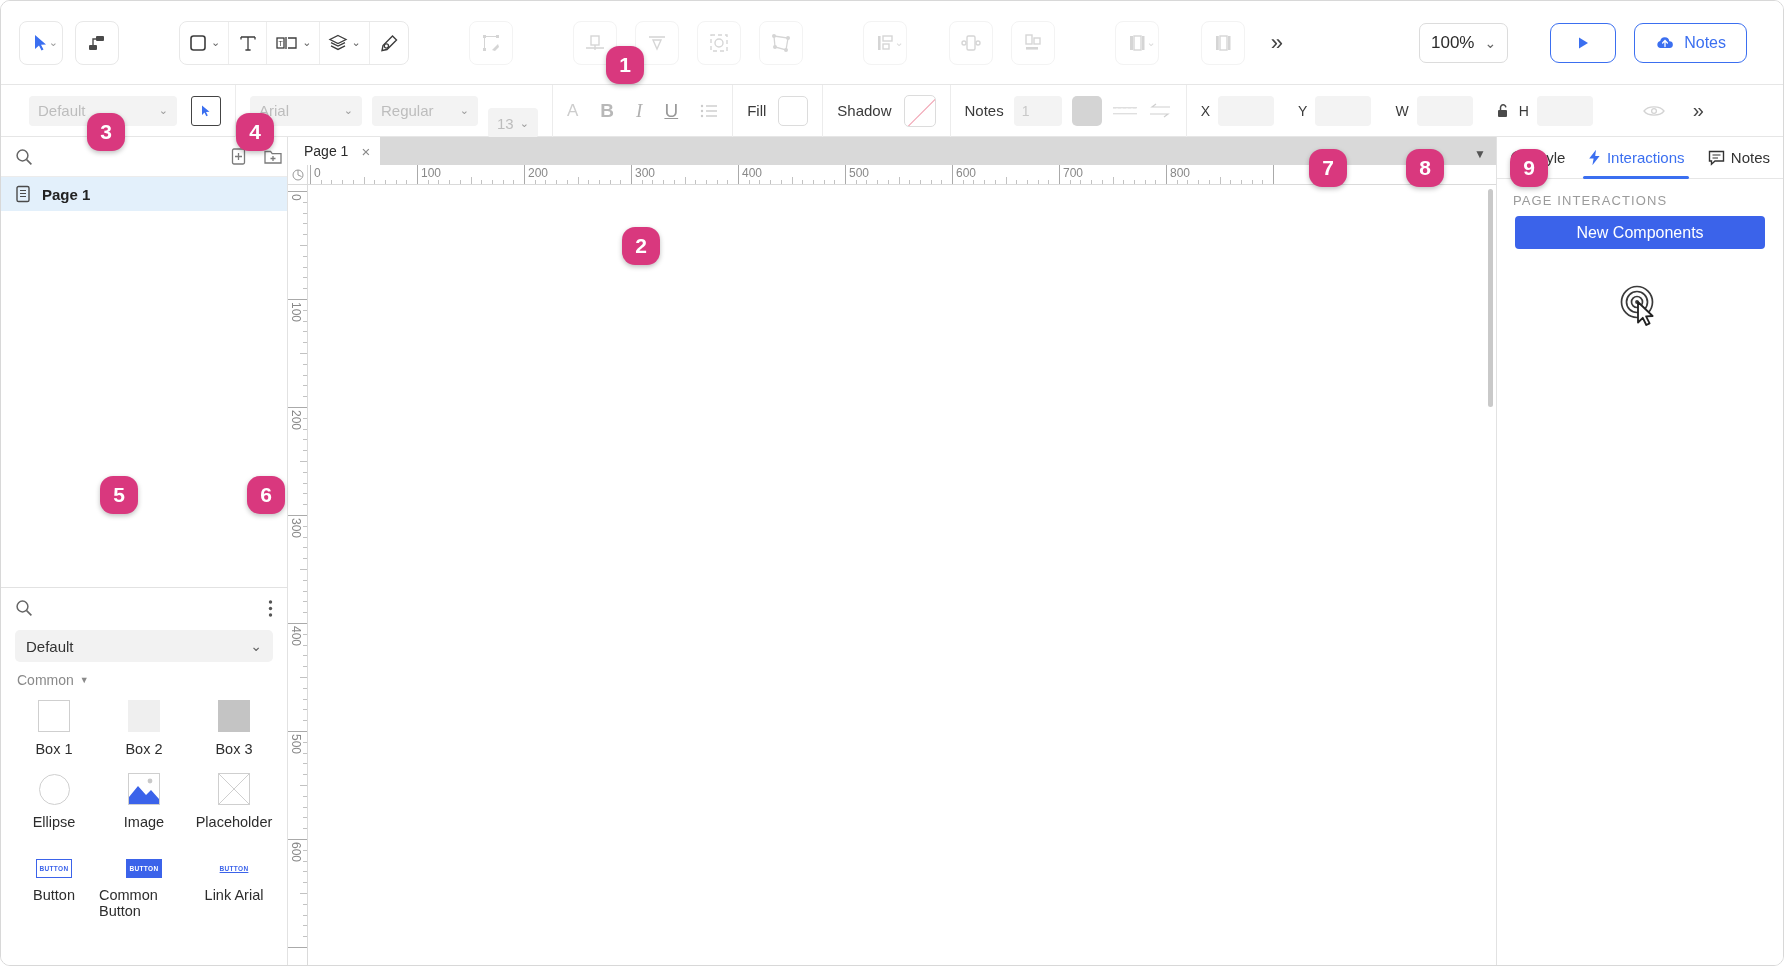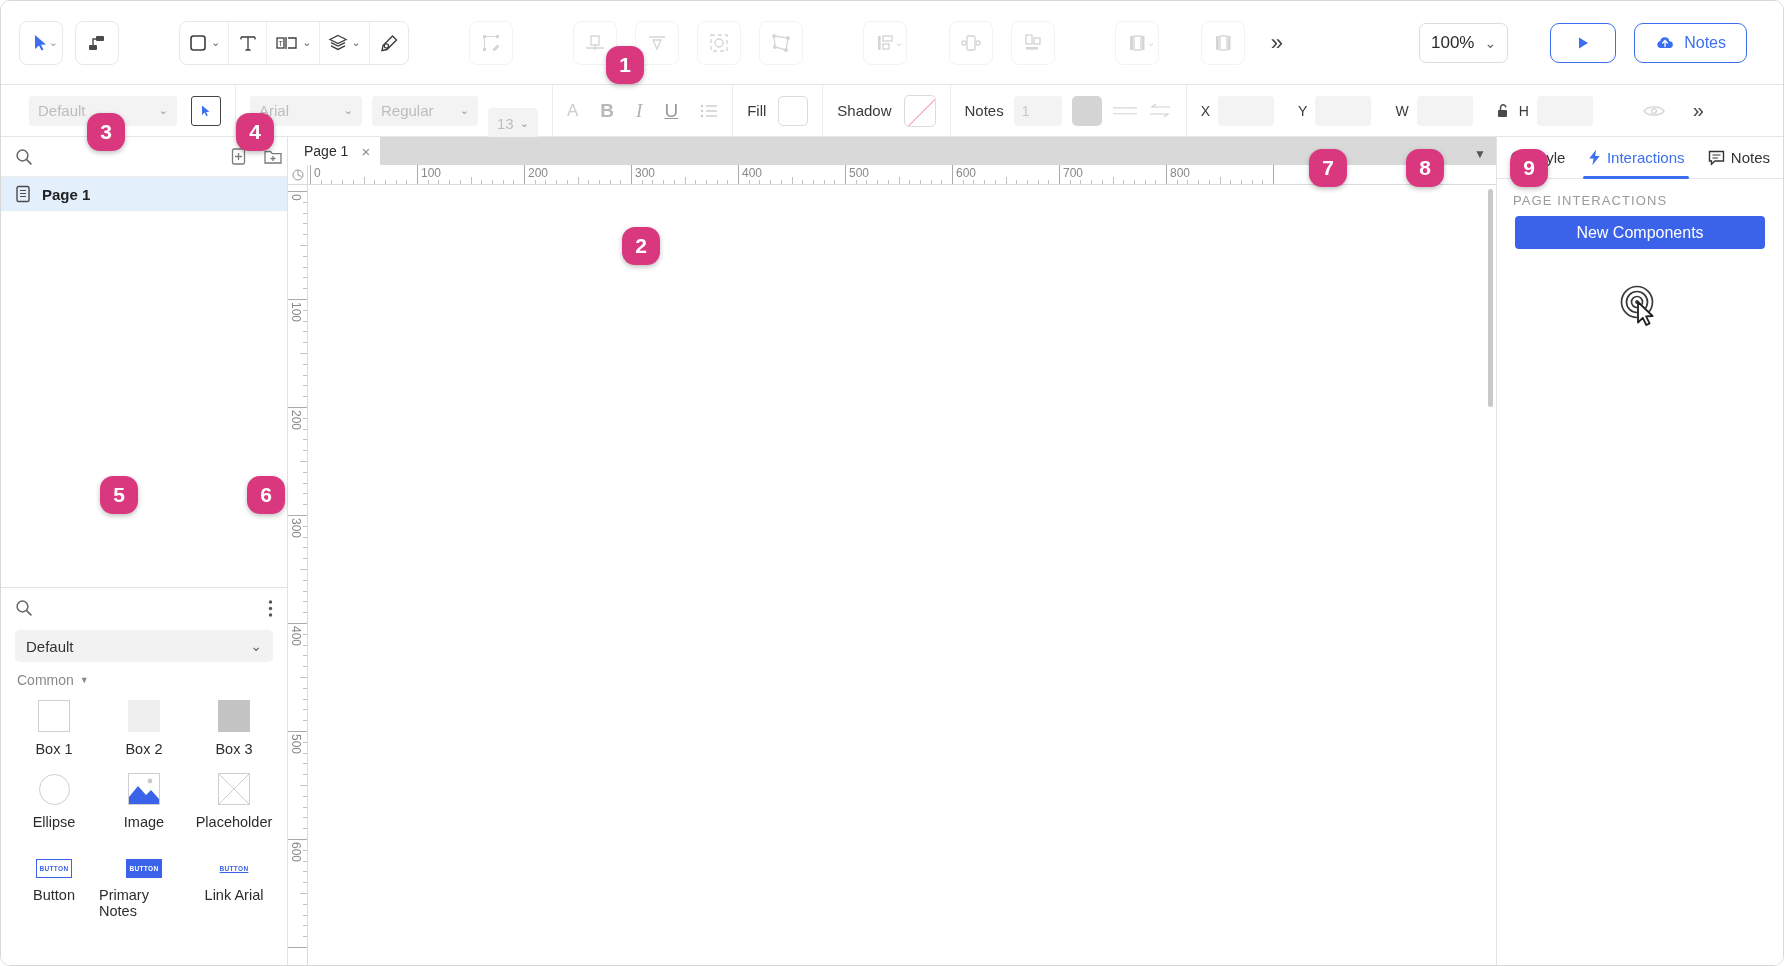--- a/index.html
+++ b/index.html
@@ -684,21 +684,21 @@
                 </div>
               </div>
             <div class="cap">Button</div>
           </div>
           <div class="cell">
             <div class="thumb">
               <div style="width:36px;height:19px;background:#3b63ea;display:flex;align-items:center;justify-content:center;">
                 <span style="font-size:6.5px;font-weight:bold;color:#fff;letter-spacing:0.3px;">BUTTON</span>
                 </div>
               </div>
-            <div class="cap">Primary Notes</div>
+            <div class="cap">Common Button</div>
           </div>
           <div class="cell">
             <div class="thumb">
               <div style="width:36px;height:19px;display:flex;align-items:center;justify-content:center;">
                 <span style="font-size:6.5px;font-weight:bold;color:#3b63ea;letter-spacing:0.3px;text-decoration:underline;">BUTTON</span>
                 </div>
               </div>
             <div class="cap">Link Arial</div>
           </div>
         </div>

